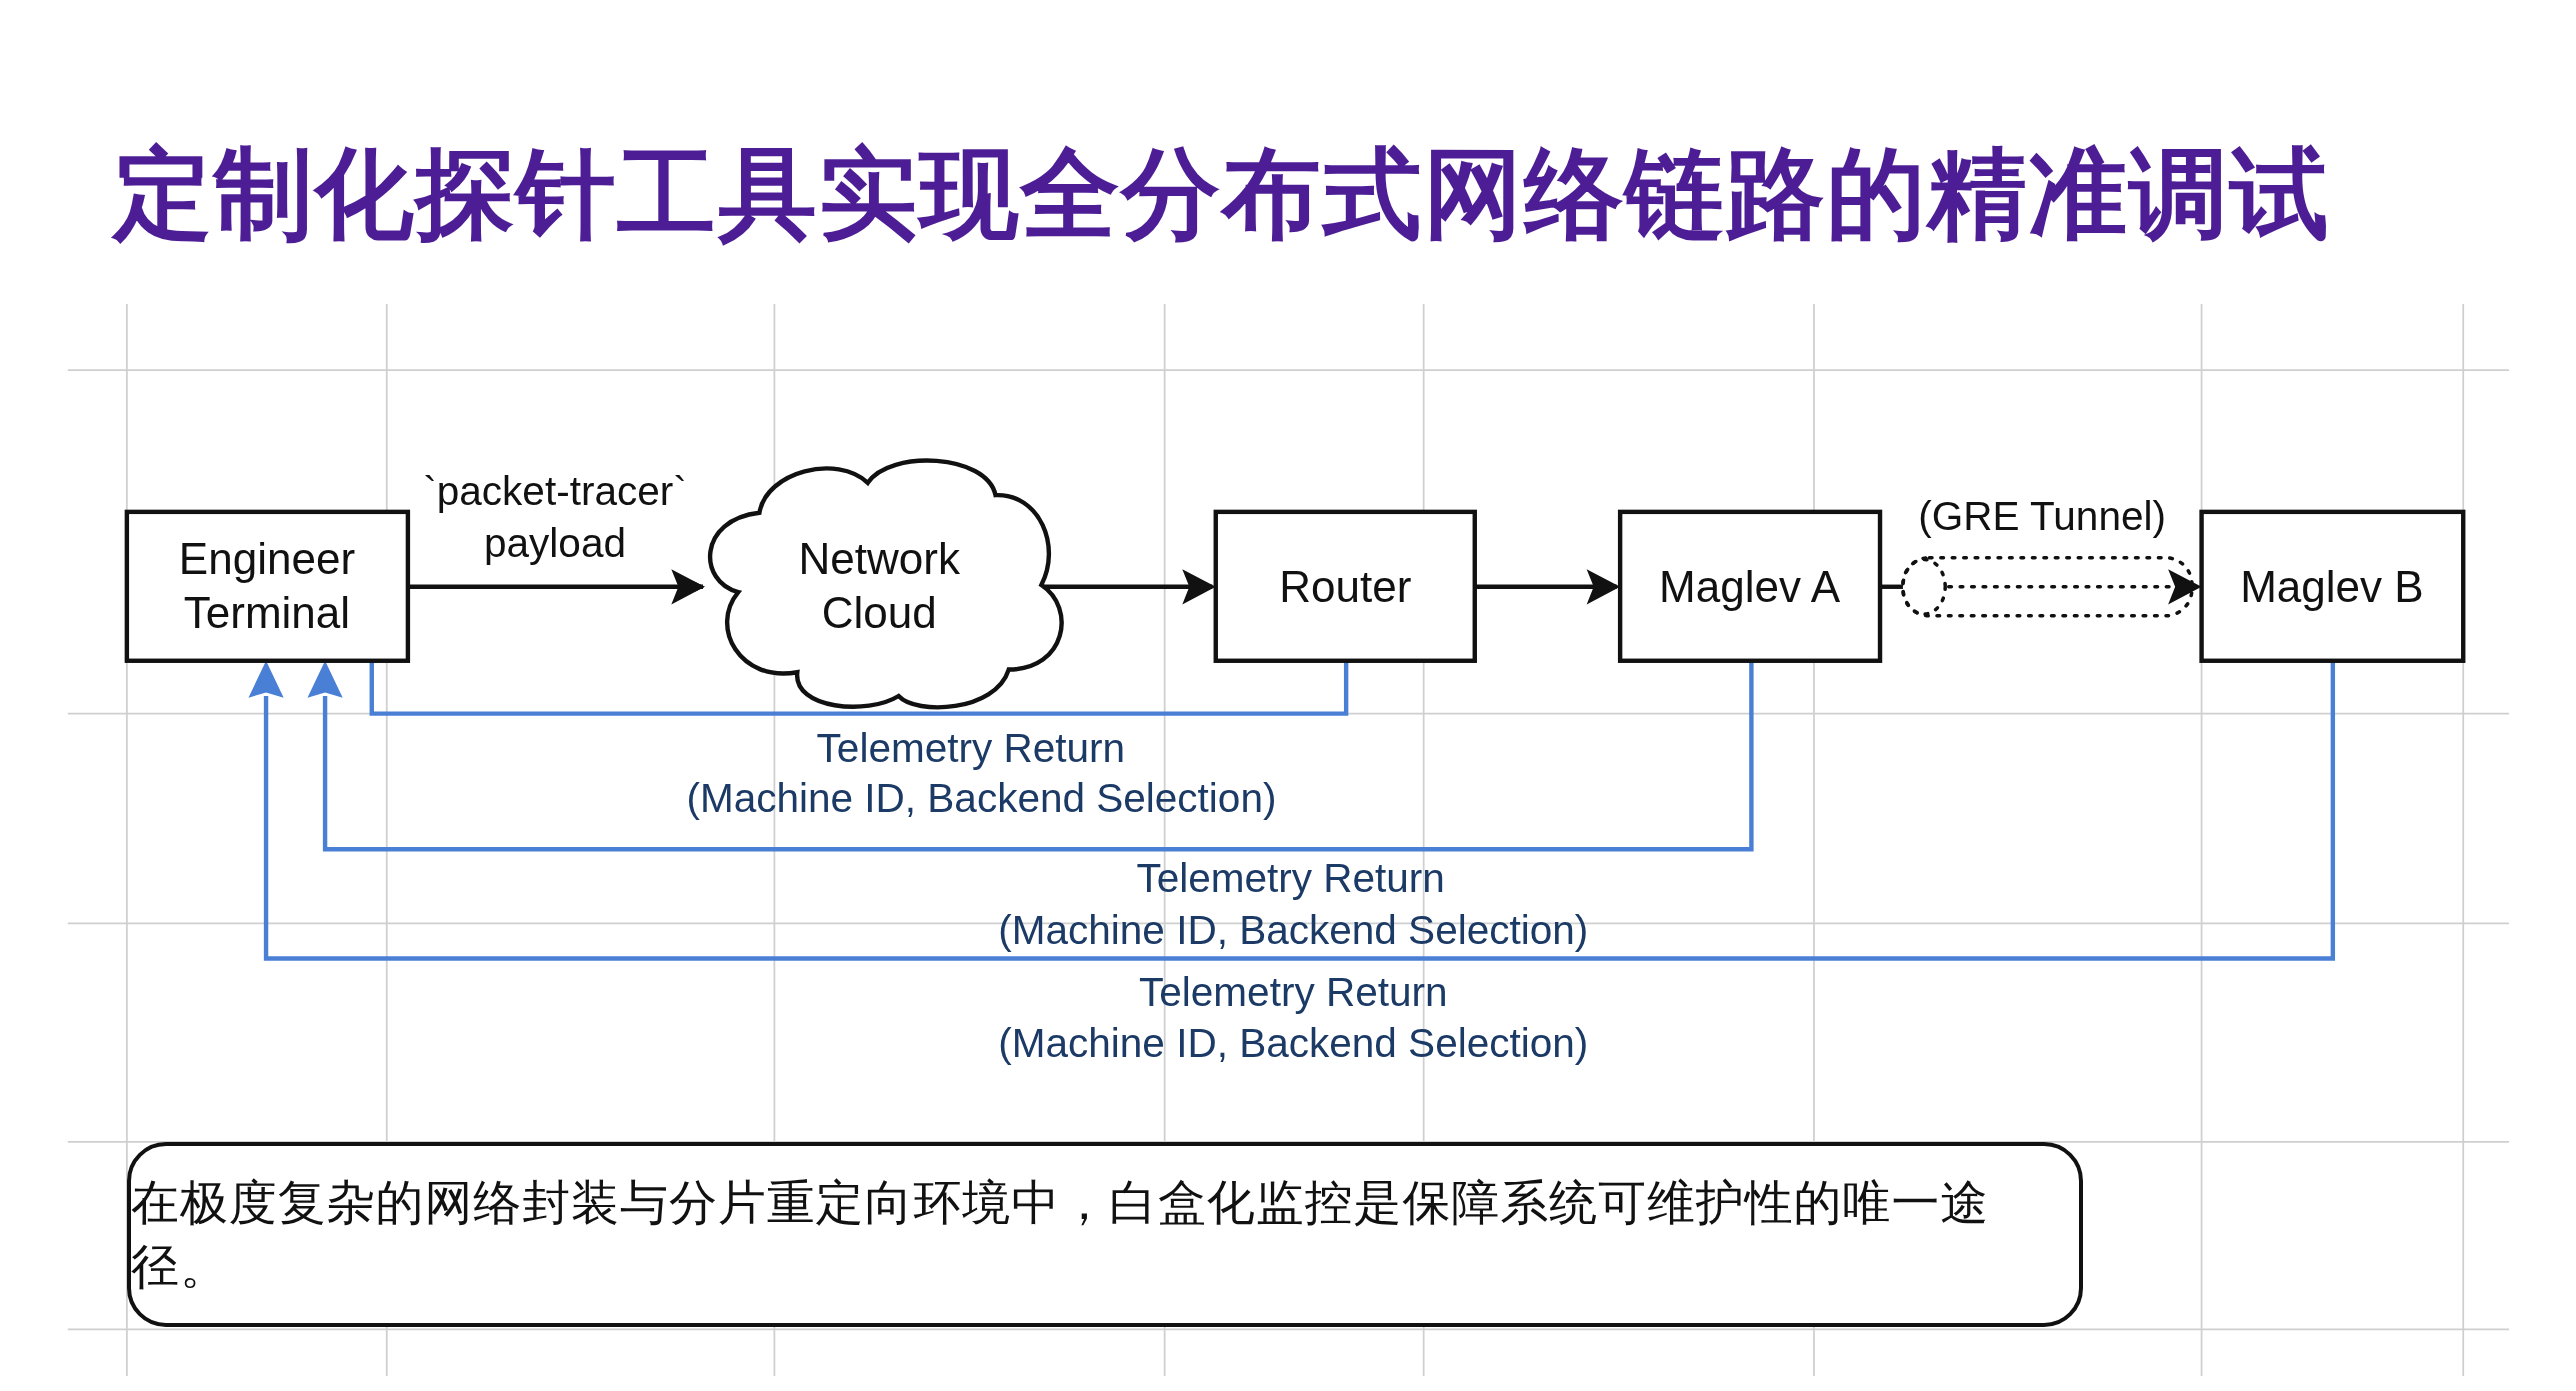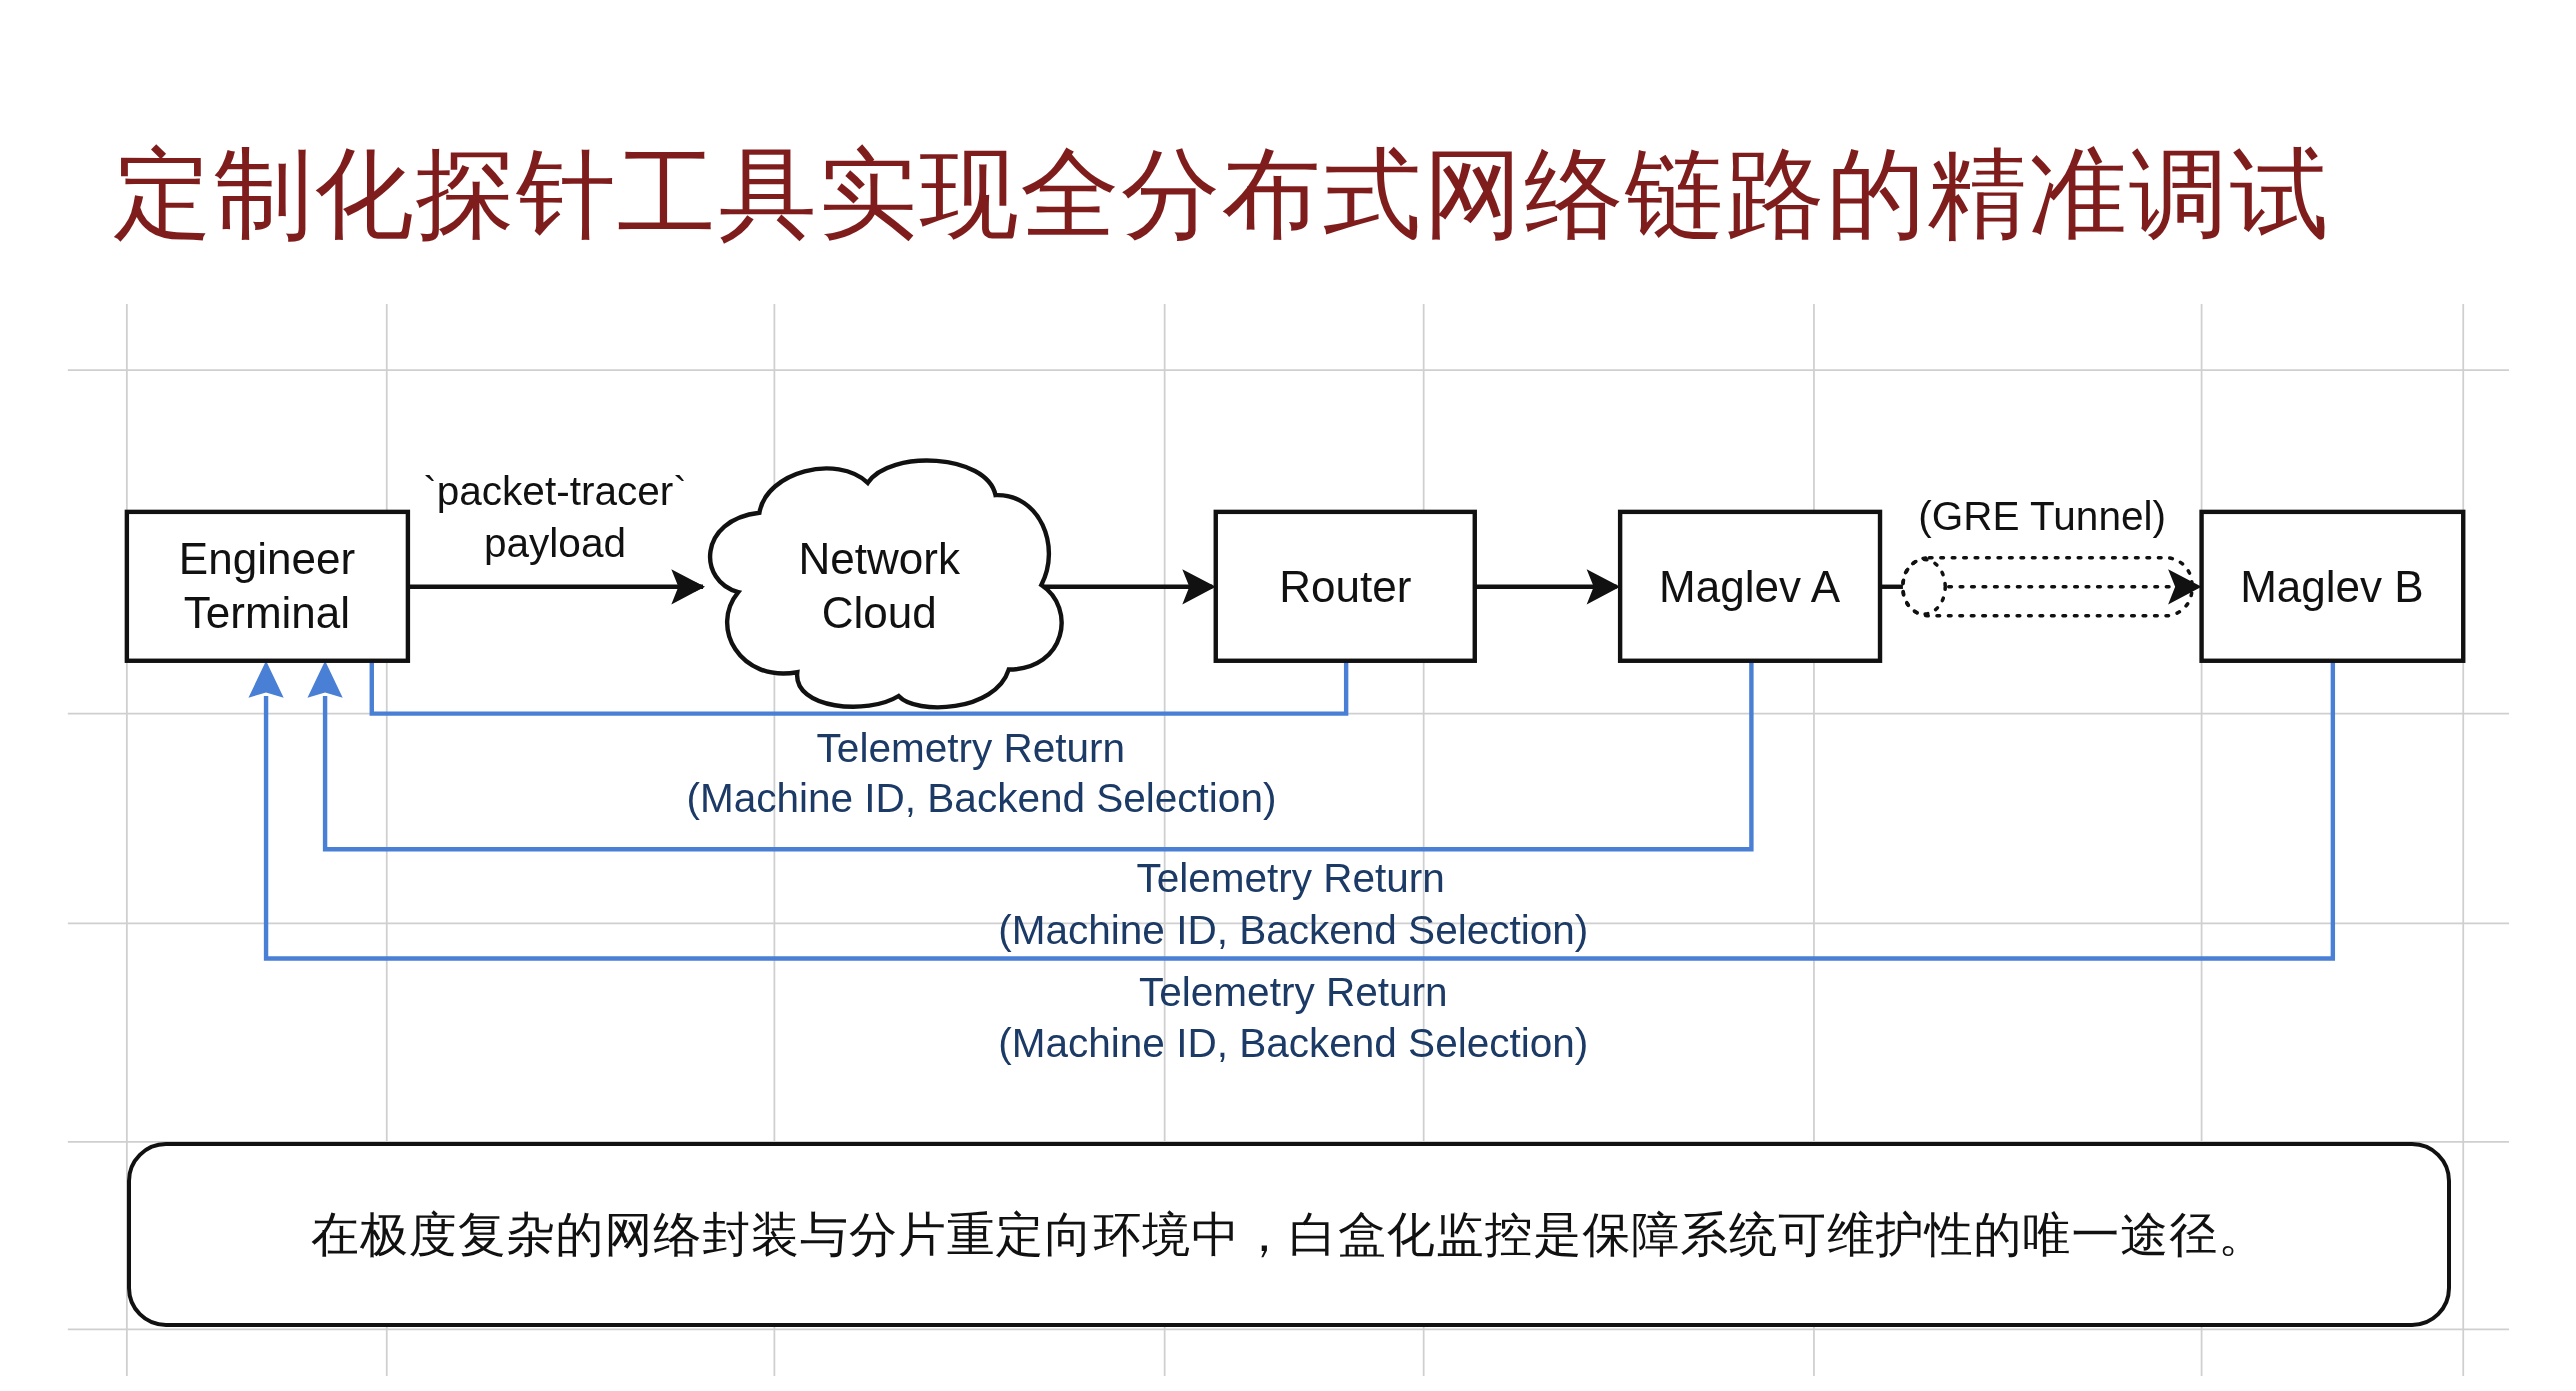--- a/index.html
+++ b/index.html
@@ -1,30 +1,30 @@
 <!DOCTYPE html>
 <html style="font-size:14px"><head>
 <meta charset="utf-8">
 <style>
   html, body { margin: 0; padding: 0; background: #ffffff; }
   body { width: 2576px; height: 1392px; position: relative; overflow: hidden;
          font-family: "Liberation Sans", "DejaVu Sans", sans-serif; }
   #slide-title { position: absolute; left: 113px; top: 132px; margin: 0;
-                 font-family: "DejaVu Sans", sans-serif; font-weight: normal;
-                 font-size: 99px; line-height: 123px; color: #7f1d1d; letter-spacing: 1.8px; white-space: nowrap; }
+                 font-family: "DejaVu Sans", sans-serif; font-weight: bold;
+                 font-size: 99px; line-height: 123px; color: #4c1d95; letter-spacing: 1.8px; white-space: nowrap; }
   svg#diagram { position: absolute; left: 0; top: 0; }
   .grid line { stroke: #cfcfcf; stroke-width: 2; }
   .node rect { fill: #ffffff; stroke: #111111; stroke-width: 5; }
   .node-label { font-family: "Liberation Sans", sans-serif; font-size: 50px; fill: #111111; text-anchor: middle; }
   .edge-label { font-family: "Liberation Sans", sans-serif; font-size: 46px; fill: #111111; text-anchor: middle; }
   .flow { stroke: #111111; stroke-width: 5; fill: none; }
   .telemetry { stroke: #4a7fd6; stroke-width: 5; fill: none; }
   .tele-label { font-family: "Liberation Sans", sans-serif; font-size: 46px; fill: #1c3a66; text-anchor: middle; }
   .tunnel { stroke: #111111; stroke-width: 4; stroke-dasharray: 3 10; stroke-linecap: round; fill: none; }
-  #conclusion-box { position: absolute; left: 127px; top: 1142px; width: 2324px; height: 185px;
+  #conclusion-box { position: absolute; left: 127px; top: 1142px; width: 1956px; height: 185px;
                     box-sizing: border-box; border: 4.4px solid #111111; border-radius: 39px; background: #ffffff;
                     display: flex; align-items: center; justify-content: center; }
   #conclusion-text { font-family: "DejaVu Sans", sans-serif; font-size: 48px; color: #111111; letter-spacing: 0.9px; }
 </style>
 </head>
 <body>
 
 <h1 id="slide-title">定制化探针工具实现全分布式网络链路的精准调试</h1>
 
 <svg id="diagram" width="2576" height="1392" viewBox="0 0 2924 1580" xmlns="http://www.w3.org/2000/svg">

